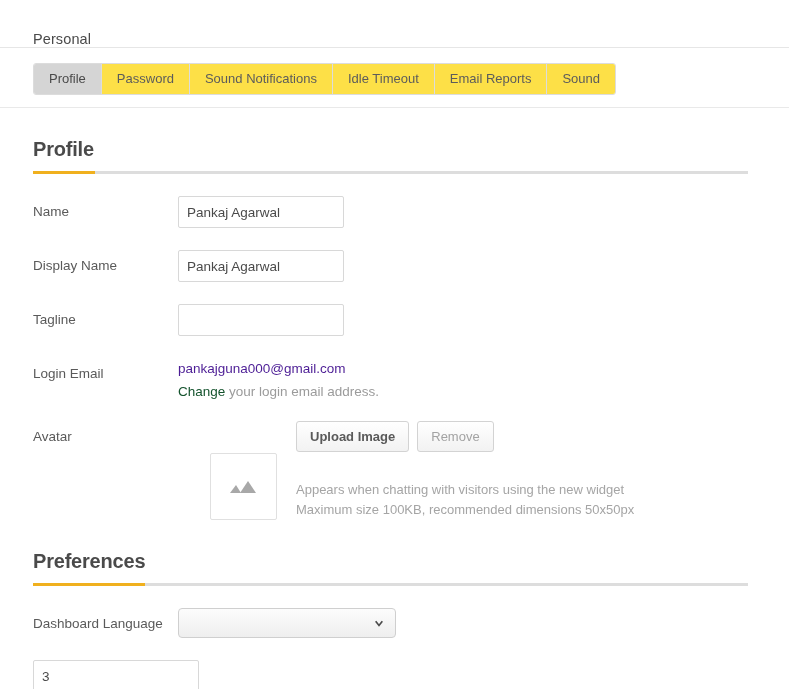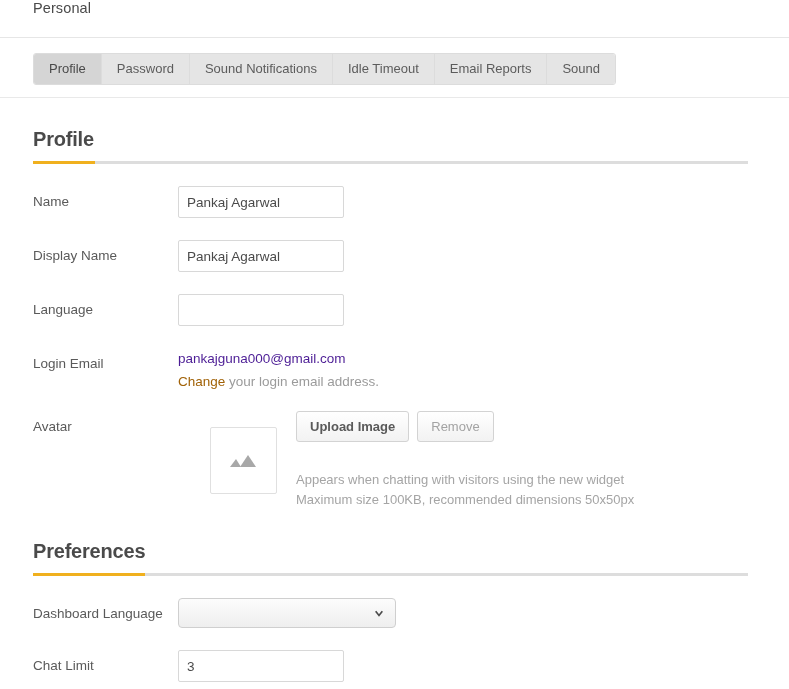--- a/index.html
+++ b/index.html
@@ -12,24 +12,24 @@
   .page {
     position: relative;
     width: 789px;
     height: 689px;
     background: #ffffff;
     overflow: hidden;
   }
 
   
   .topbar {
-    height: 38px;
+    height: 48px;
     padding-left: 33px;
     display: flex;
-    align-items: flex-start;
+    align-items: flex-end;
     border-bottom: 1px solid #e6e6e6;
   }
   .topbar-title {
     font-size: 14.5px;
     color: #4a4a4a;
     letter-spacing: .1px;
   }
 
   
   .tabwrap {
@@ -43,21 +43,21 @@
     border-radius: 3px;
     overflow: hidden;
     background: #fbfbfb;
   }
   .tab {
     padding: 0 15px;
     height: 30px;
     line-height: 30px;
     font-size: 13px;
     color: #5c5c5c;
-    background: #e5e5e5;
+    background: #fde047;
     border-right: 1px solid #dcdcdc;
     cursor: pointer;
     white-space: nowrap;
   }
   .tab:last-child { border-right: none; }
   .tab.active {
     background: #d5d5d5;
     color: #4a4a4a;
   }
 
@@ -126,26 +126,26 @@
     font-size: 13.5px;
     color: #4c1d95;
     padding-top: 3px;
   }
   .email-help {
     font-size: 13.5px;
     color: #9b9b9b;
     margin-top: 8px;
   }
   .link-change {
-    color: #a16207;
+    color: #14532d;
     cursor: pointer;
   }
 
   
-  .avatar-wrap { display: flex; align-items: center; padding-left: 32px; }
+  .avatar-wrap { display: flex; align-items: flex-end; padding-left: 32px; }
   .avatar-box {
     width: 67px;
     height: 67px;
     border: 1px solid #e0e0e0;
     border-radius: 2px;
     background: #fff;
     display: flex;
     align-items: center;
     justify-content: center;
     flex: 0 0 67px;
@@ -227,21 +227,21 @@
     </div>
 
     <div class="row">
       <div class="row-label">Display Name</div>
       <div class="row-field">
         <input class="txt" type="text" value="Pankaj Agarwal" style="">
       </div>
     </div>
 
     <div class="row">
-      <div class="row-label">Language</div>
+      <div class="row-label">Tagline</div>
       <div class="row-field">
         <input class="txt" type="text" value="" style="">
       </div>
     </div>
 
     <div class="row">
       <div class="row-label">Login Email</div>
       <div class="row-field">
         <div class="email-val">pankajguna000@gmail.com</div>
         <div class="email-help"><span class="link-change">Change</span><span> your login email address.</span></div>
@@ -283,20 +283,19 @@
         <div class="sel">
           <span></span>
           <svg class="chev" viewBox="0 0 12 12">
             <path d="M2 4 L6 9 L10 4" fill="none" stroke="#4a4a4a" stroke-width="2"></path>
           </svg>
         </div>
       </div>
     </div>
 
     <div class="row">
-      <div class="row-label">Chat Limit</div>
       <div class="row-field">
         <input class="txt" type="text" value="3" style="">
       </div>
     </div>
 
   </div>
 </div>
 
 </body></html>

